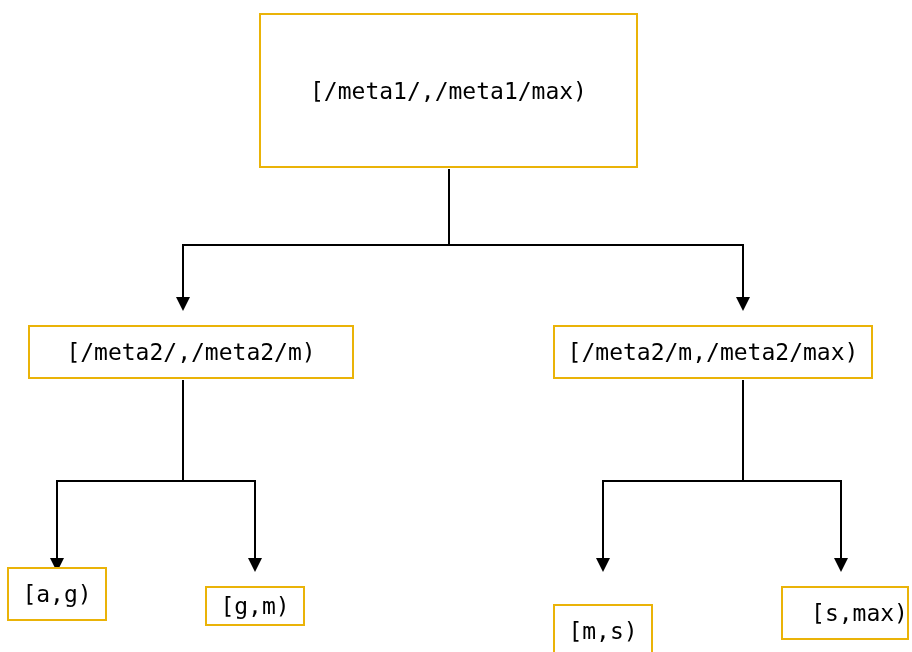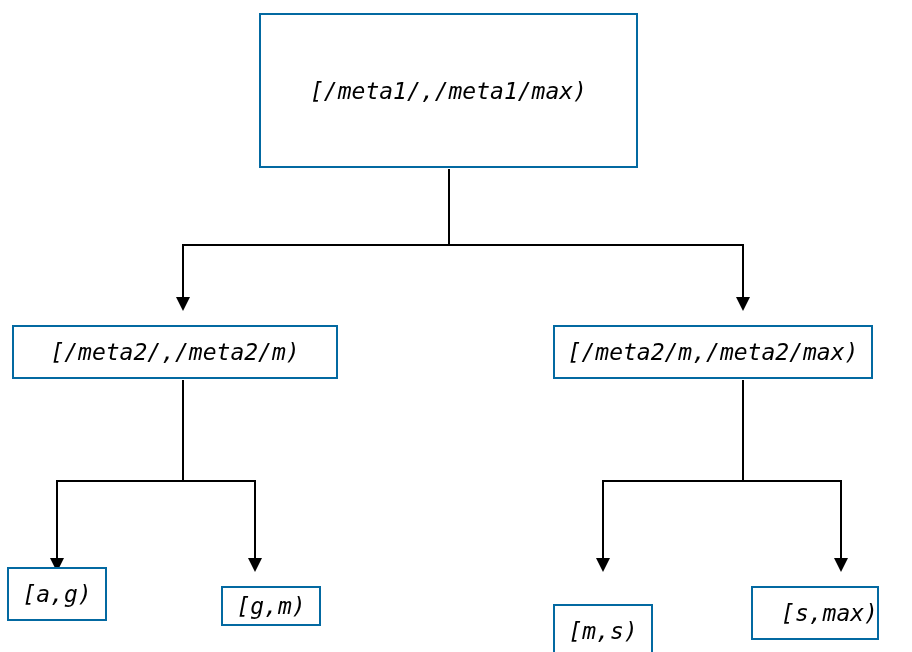--- a/index.html
+++ b/index.html
@@ -18,38 +18,37 @@
   .connectors {
     position: absolute;
     left: 0;
     top: 0;
     width: 912px;
     height: 652px;
   }
   .node {
     position: absolute;
     box-sizing: border-box;
-    border: 2px solid #0369a1;
+    border: 2px solid #eab308;
     background: #ffffff;
     display: flex;
     align-items: center;
     justify-content: center;
     font-size: 23px;
     color: #000000;
     white-space: nowrap;
     letter-spacing: 0;
-    font-style: italic;
   }
   .node-root   { left: 259px; top: 13px;  width: 379px; height: 155px; }
-  .node-mid-l  { left: 12px;  top: 325px; width: 326px; height: 54px; }
+  .node-mid-l  { left: 28px;  top: 325px; width: 326px; height: 54px; }
   .node-mid-r  { left: 553px; top: 325px; width: 320px; height: 54px; }
   .node-leaf-1 { left: 7px;   top: 567px; width: 100px; height: 54px; align-items: center; }
-  .node-leaf-2 { left: 205px; top: 586px; width: 100px; height: 40px; margin-left: 16px; }
+  .node-leaf-2 { left: 205px; top: 586px; width: 100px; height: 40px; }
   .node-leaf-3 { left: 553px; top: 604px; width: 100px; height: 54px; }
-  .node-leaf-4 { left: 751px; top: 586px; width: 128px; height: 54px; padding-left: 29px; }
+  .node-leaf-4 { left: 781px; top: 586px; width: 128px; height: 54px; padding-left: 29px; }
   .edge-line {
     stroke: #000000;
     stroke-width: 2;
     fill: none;
   }
   .arrowhead {
     fill: #000000;
     stroke: none;
   }
 </style>

